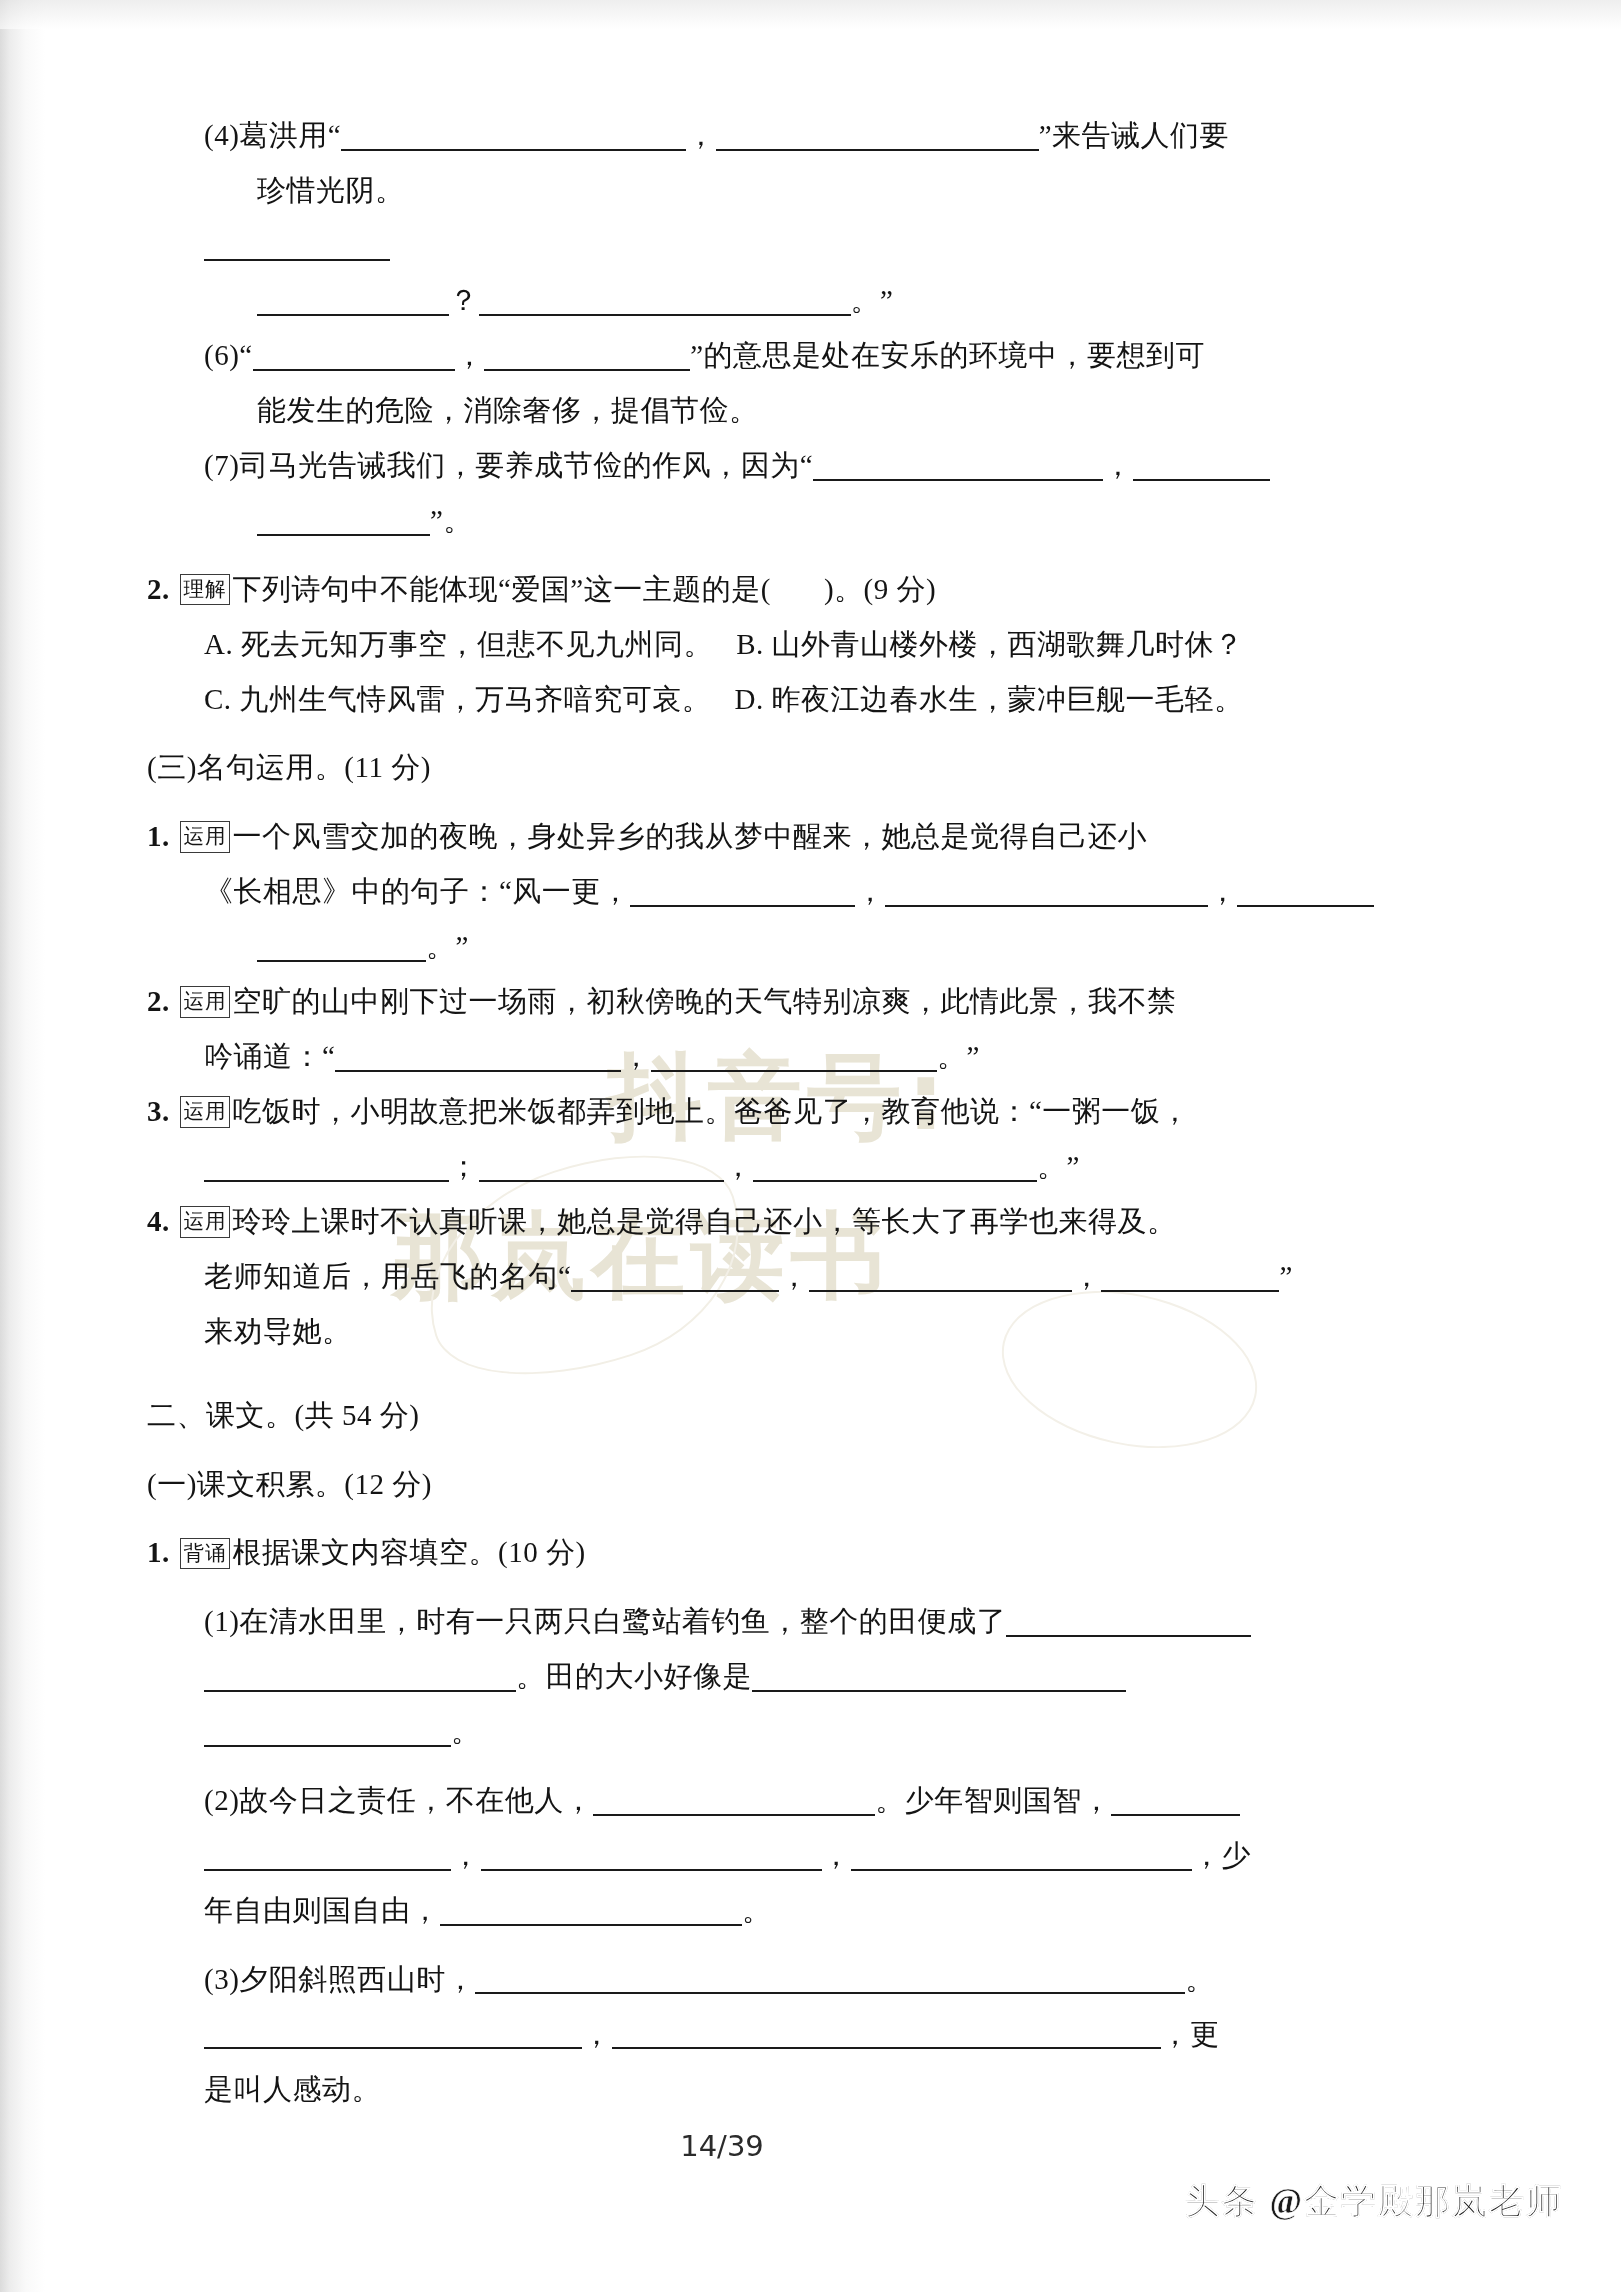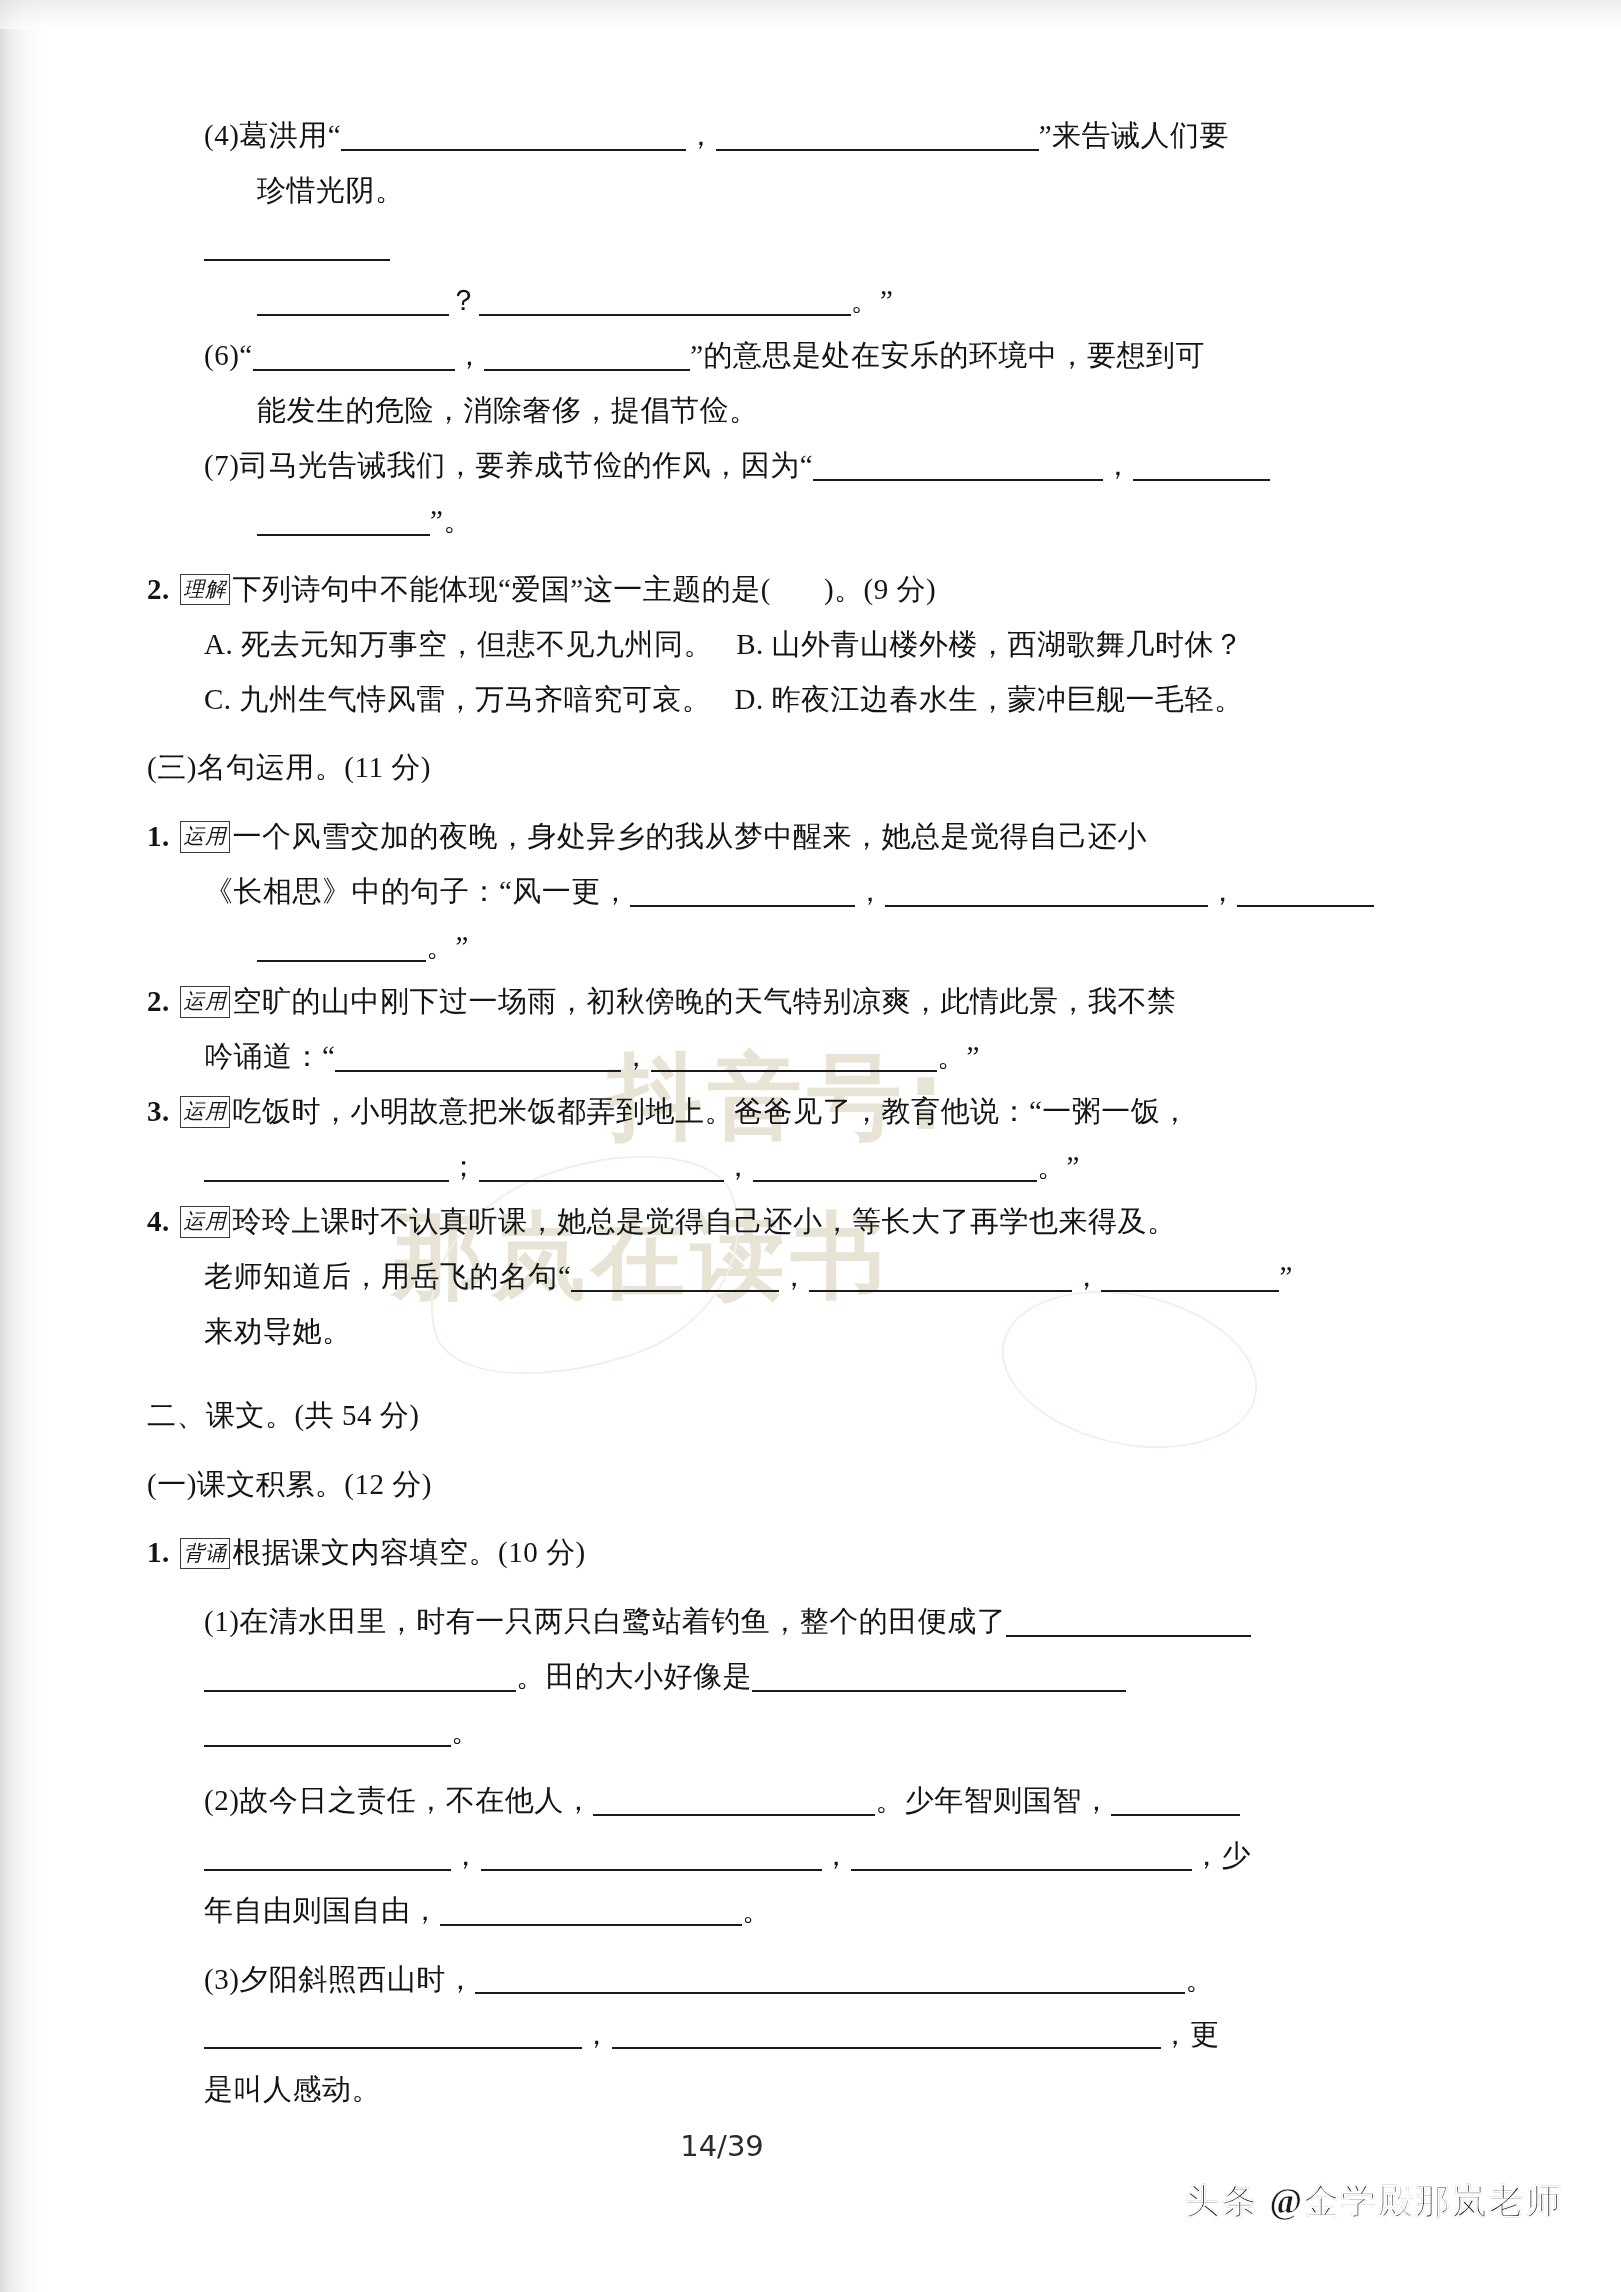--- a/index.html
+++ b/index.html
@@ -93,21 +93,20 @@
   }
   .tag {
     display: inline-block;
     border: 1px solid #3a3a3a;
     font-size: 20.6px;
     line-height: 1;
     padding: 3.9px 2.9px 4.9px 2.9px;
     margin: 0 2px;
     vertical-align: 2.9px;
     letter-spacing: 1px;
-    font-style: italic;
   }
   .blank {
     display: inline-block;
     border-bottom: 2px solid #1a1a1a;
     vertical-align: -5.9px;
     height: 23.5px;
   }
   .paren-gap { display: inline-block; width: 53px; }
 
   

